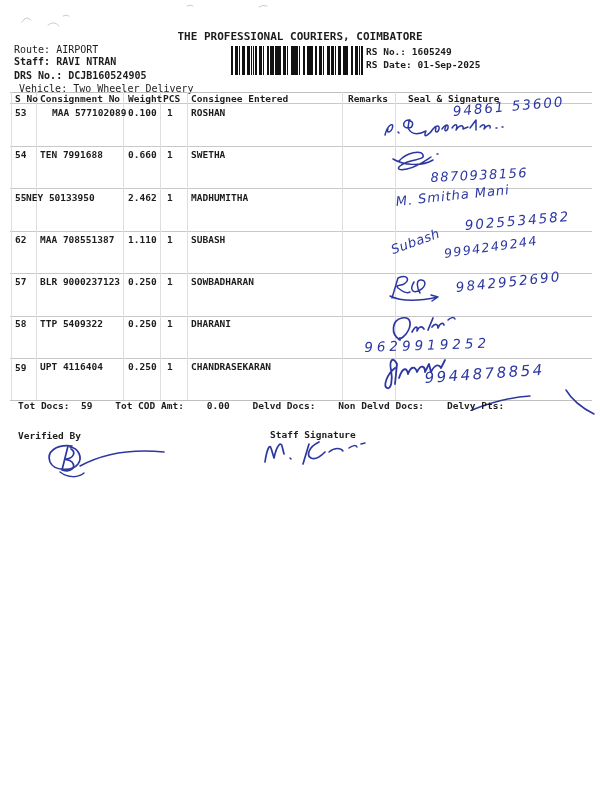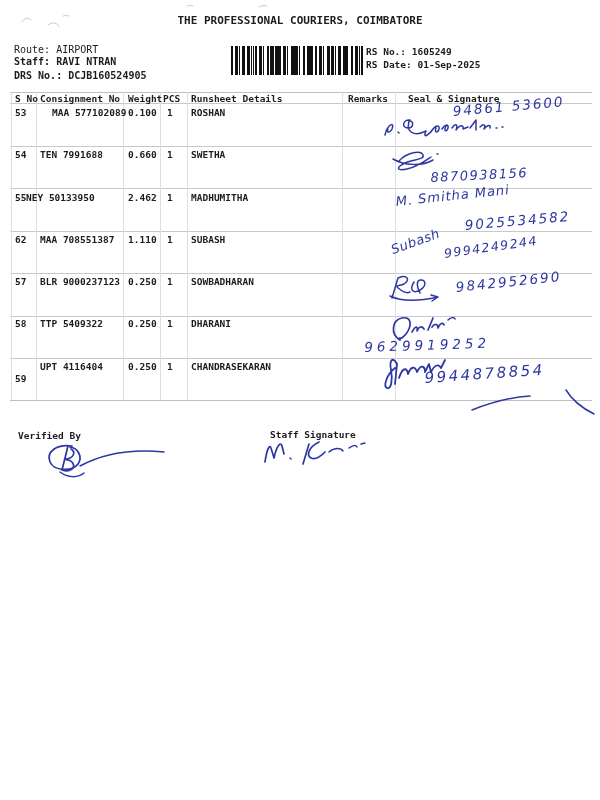--- a/index.html
+++ b/index.html
@@ -4,21 +4,21 @@
 <style>
   html,body{margin:0;padding:0;background:#e8e8e8;}
   .page{
     position:relative;width:600px;height:800px;background:#ffffff;
     font-family:"DejaVu Sans Mono",monospace;color:#1d1d1d;overflow:hidden;
   }
   .abs{position:absolute;white-space:pre;}
   .b{font-weight:bold;}
   .t9{font-size:9.5px;line-height:1.15;}
   .t10{font-size:10px;line-height:1.2;}
-  .t11{font-size:11px;line-height:1.2;}
+  .t11{font-size:11px;line-height:1.2;margin-top:16px;}
   .center{left:0;right:0;text-align:center;}
   .hand{
     font-family:"DejaVu Sans",sans-serif;font-style:italic;color:#2d37a1;
     transform-origin:left top;
   }
   .hline{position:absolute;height:1px;background:#c8c8c8;left:10px;right:8px;}
   .vline{position:absolute;width:1px;background:#dedede;top:92px;height:308px;}
   .ink{stroke:#2d37a1;stroke-width:1.5;fill:none;stroke-linecap:round;stroke-linejoin:round;}
   .pencil{stroke:#b5b5b5;stroke-width:1;fill:none;stroke-linecap:round;opacity:.7;}
   .barcode{
@@ -40,20 +40,21 @@
   </svg>
   <svg style="left:185px;top:2px" width="90" height="8" viewBox="0 0 90 8">
     <path class="pencil" d="M2,4 q3,-2 6,0 M74,5 q4,-3 8,-1"></path>
   </svg>
 
   <div class="abs center t11 b" style="top:14px">THE PROFESSIONAL COURIERS, COIMBATORE</div>
 
   <div class="abs t10" style="left:14px;top:44px"><span>Route:</span> <span>AIRPORT</span></div>
   <div class="abs t10 b" style="left:14px;top:56px"><span>Staff:</span> <span>RAVI NTRAN</span></div>
   <div class="abs t10 b" style="left:14px;top:70px"><span>DRS No.:</span> <span>DCJB160524905</span></div>
+  <div class="abs t10" style="left:19px;top:83px"><span>Vehicle:</span> <span>Two Wheeler Delivery</span></div>
 
   <div class="barcode"></div>
   <div class="abs t9 b" style="left:366px;top:47px">RS No.: 1605249</div>
   <div class="abs t9 b" style="left:366px;top:60px">RS Date: 01-Sep-2025</div>
 
   <div class="hline" style="top:92px;background:#bfbfbf"></div>
   <div class="hline" style="top:103px"></div>
   <div class="hline" style="top:146px"></div>
   <div class="hline" style="top:188px"></div>
   <div class="hline" style="top:231px"></div>
@@ -66,21 +67,21 @@
   <div class="vline" style="left:123px"></div>
   <div class="vline" style="left:160px"></div>
   <div class="vline" style="left:187px"></div>
   <div class="vline" style="left:342px"></div>
   <div class="vline" style="left:395px"></div>
 
   <div class="abs t9 b" style="left:15px;top:94px">S No</div>
   <div class="abs t9 b" style="left:40px;top:94px">Consignment No</div>
   <div class="abs t9 b" style="left:128px;top:94px">Weight</div>
   <div class="abs t9 b" style="left:163px;top:94px">PCS</div>
-  <div class="abs t9 b" style="left:191px;top:94px">Runsheet Details</div>
+  <div class="abs t9 b" style="left:191px;top:94px">Consignee Entered</div>
   <div class="abs t9 b" style="left:348px;top:94px">Remarks</div>
   <div class="abs t9 b" style="left:408px;top:94px">Seal &amp; Signature</div>
 
   <div class="abs t9 b" style="left:15px;top:108px">53</div>
   <div class="abs t9 b" style="left:52px;top:108px">MAA 577102089</div>
   <div class="abs t9 b" style="left:128px;top:108px">0.100</div>
   <div class="abs t9 b" style="left:167px;top:108px">1</div>
   <div class="abs t9 b" style="left:191px;top:108px">ROSHAN</div>
 
   <div class="abs t9 b" style="left:15px;top:150px">54</div>
@@ -106,21 +107,21 @@
   <div class="abs t9 b" style="left:128px;top:277px">0.250</div>
   <div class="abs t9 b" style="left:167px;top:277px">1</div>
   <div class="abs t9 b" style="left:191px;top:277px">SOWBADHARAN</div>
 
   <div class="abs t9 b" style="left:15px;top:319px">58</div>
   <div class="abs t9 b" style="left:40px;top:319px">TTP 5409322</div>
   <div class="abs t9 b" style="left:128px;top:319px">0.250</div>
   <div class="abs t9 b" style="left:167px;top:319px">1</div>
   <div class="abs t9 b" style="left:191px;top:319px">DHARANI</div>
 
-  <div class="abs t9 b" style="left:15px;top:374px">59</div>
+  <div class="abs t9 b" style="left:15px;top:363px">59</div>
   <div class="abs t9 b" style="left:40px;top:362px">UPT 4116404</div>
   <div class="abs t9 b" style="left:128px;top:362px">0.250</div>
   <div class="abs t9 b" style="left:167px;top:362px">1</div>
   <div class="abs t9 b" style="left:191px;top:362px">CHANDRASEKARAN</div>
 
   <div class="abs hand" style="left:452px;top:103px;font-size:13.5px;letter-spacing:2px;transform:rotate(-5deg)">94861 53600</div>
   <svg style="left:378px;top:112px" width="132" height="30" viewBox="0 0 132 30" aria-label="S. Reyamtai">
     <path class="ink" d="M7,23 C10,11 17,10 14,17 C12,21 8,21 10,17"></path>
     <path class="ink" d="M20,20 l1,1"></path>
     <path class="ink" d="M32,8 C25,7 23,16 30,16 C36,16 36,8 31,9 L30,16 C33,22 38,24 48,19 C44,28 52,22 55,17 C58,13 62,13 61,17 C60,21 56,21 58,16 M64,17 C67,12 71,12 70,16 C69,20 65,20 68,14 M74,16 C78,10 80,13 78,18 C82,12 86,13 85,17 L90,15 M92,16 L98,8 L98,18 M102,15 C106,11 108,13 106,17 C110,12 113,13 112,16"></path>
@@ -158,20 +159,21 @@
     <path class="ink" style="stroke-width:1.8" d="M16,10 C12,2 8,6 10,16 C12,26 10,36 6,34 C2,32 6,20 14,14 M16,10 L14,30"></path>
     <path class="ink" style="stroke-width:1.8" d="M18,24 C22,12 26,14 27,20 C30,12 34,12 36,18 C40,10 44,12 44,18 L48,10 L50,18 C54,10 58,10 60,14 L64,6"></path>
   </svg>
   <div class="abs hand" style="left:424px;top:369px;font-size:15px;letter-spacing:2.5px;transform:rotate(-4deg)">9944878854</div>
 
   <svg style="left:466px;top:388px" width="136" height="30" viewBox="0 0 136 30">
     <path class="ink" d="M6,22 C26,14 46,9 64,8"></path>
     <path class="ink" d="M100,2 C106,12 116,20 128,26"></path>
   </svg>
 
+  <div class="abs t9 b" style="left:18px;top:401px">Tot Docs:  59    Tot COD Amt:    0.00    Delvd Docs:    Non Delvd Docs:    Delvy Pts:</div>
   <div class="abs t9 b" style="left:18px;top:431px">Verified By</div>
   <div class="abs t9 b" style="left:270px;top:430px">Staff Signature</div>
 
   <svg style="left:26px;top:438px" width="142" height="46" viewBox="0 0 142 46">
     <path class="ink" style="stroke-width:1.7" d="M46,8 C30,6 20,14 24,24 C28,33 46,34 52,26 C57,19 52,10 44,9"></path>
     <path class="ink" style="stroke-width:1.7" d="M42,8 L36,32 C46,35 50,29 46,24 C43,21 38,22 40,21 C48,20 50,14 45,11"></path>
     <path class="ink" d="M54,28 C80,14 108,11 138,14"></path>
     <path class="ink" d="M34,34 C42,40 52,40 58,35"></path>
   </svg>
 

